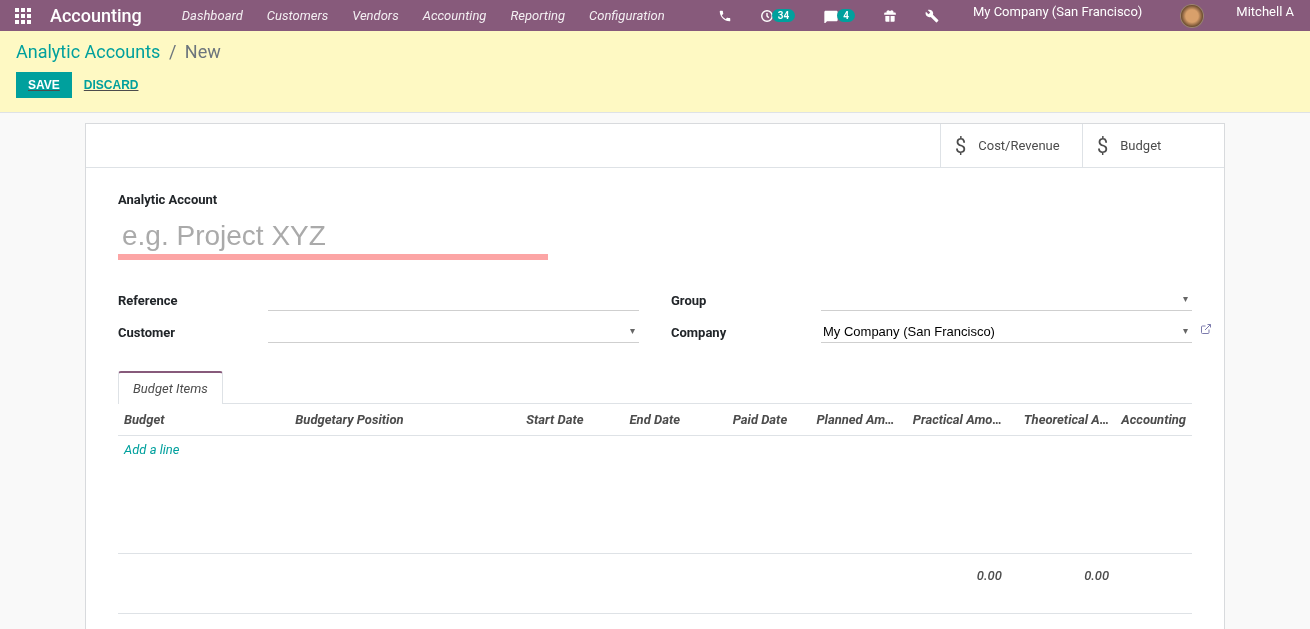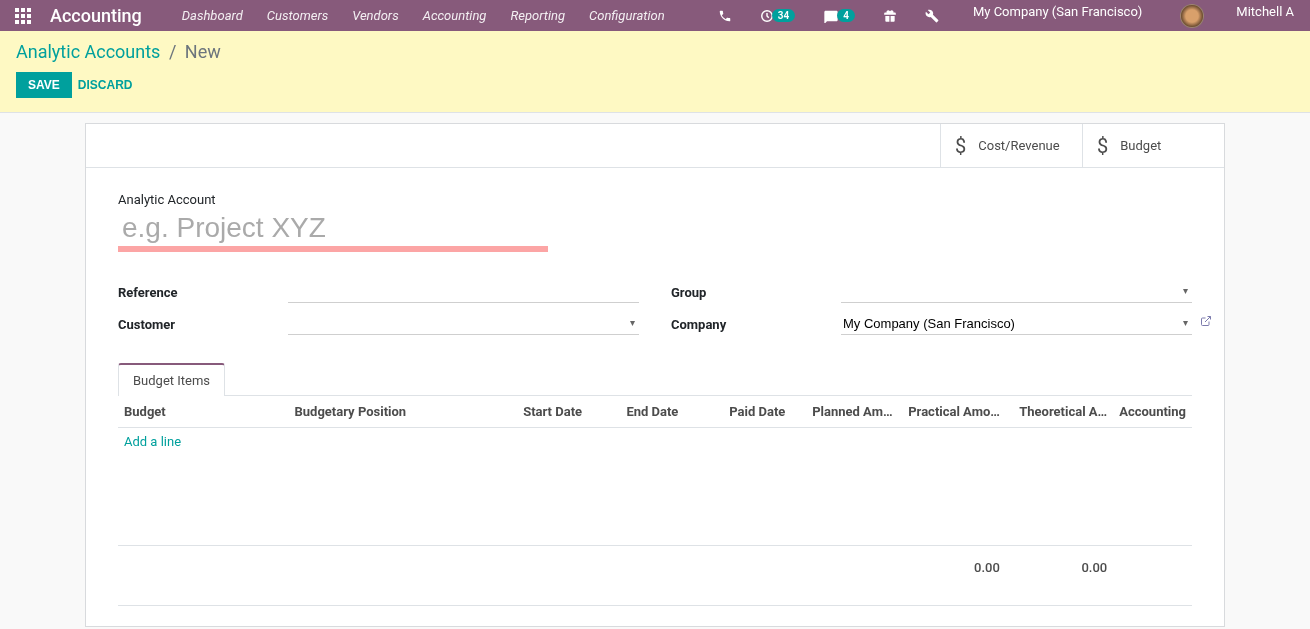--- a/index.html
+++ b/index.html
@@ -18,51 +18,51 @@
   .badge { background: #00a09d; color: white; border-radius: 10px; font-size: 10px; padding: 1px 6px; font-weight: 600; margin-left: -2px; }
   .company-name { font-size: 13px; margin: 0 6px; }
   .avatar { width: 24px; height: 24px; border-radius: 50%; background: radial-gradient(circle, #d9a06b 40%, #6b4a2f 70%); margin-left: 4px; border: 1px solid rgba(255,255,255,0.3); }
   
   
   .control-panel { background: #fef9c3; border-bottom: 1px solid #dee2e6; padding: 10px 16px 14px 16px; }
   .breadcrumb { margin-bottom: 10px; font-size: 18px; }
   .breadcrumb .link { color: #00a09d; cursor: pointer; }
   .breadcrumb .sep { color: #6c757d; margin: 0 4px; }
   .breadcrumb .active { color: #6c757d; }
-  .cp-buttons { display: flex; gap: 2px; align-items: flex-start; }
+  .cp-buttons { display: flex; gap: 8px; align-items: flex-start; text-decoration: underline; }
   .btn-primary { background: #00a09d; color: white; border: none; padding: 6px 12px; font-size: 12px; font-weight: 600; cursor: pointer; }
   .btn-link { background: none; border: none; color: #00a09d; font-size: 12px; font-weight: 600; cursor: pointer; padding: 6px 4px; }
   
   
   .form-container { display: flex; justify-content: center; padding: 10px 0 20px 0; }
   .sheet { background: white; border: 1px solid #d8dadd; width: 1140px; max-width: calc(100% - 32px); }
   
   
   .button-box { height: 44px; border-bottom: 1px solid #dee2e6; display: flex; justify-content: flex-end; }
   .stat-btn { width: 142px; border-left: 1px solid #dee2e6; display: flex; align-items: center; justify-content: flex-start; gap: 12px; padding: 0 14px; cursor: pointer; font-size: 13px; color: #4c4c4c; }
   .stat-btn .dollar { font-size: 20px; color: #4c4c4c; font-weight: 400; }
   
   
   .form-body { padding: 24px 32px 20px 32px; }
   .title-section { margin-bottom: 28px; }
-  .title-label { font-size: 13px; font-weight: 400; color: #212529; margin-bottom: 3px; display: block; }
+  .title-label { font-size: 13px; font-weight: 700; color: #212529; margin-bottom: 11px; display: block; }
   .title-input { border: none; border-bottom: 6px solid #fca5a5; font-size: 28px; padding: 2px 4px; width: 430px; outline: none; color: #4c4c4c; }
   .title-input::placeholder { color: #aaa; }
   
   .form-group { display: flex; gap: 32px; margin-bottom: 18px; }
   .form-col { flex: 1; }
-  .field-row { display: flex; align-items: center; margin-bottom: 8px; min-height: 24px; gap: 20px; }
+  .field-row { display: flex; align-items: center; margin-bottom: 8px; min-height: 24px; }
   .field-label { width: 150px; font-size: 13px; font-weight: 700; color: #212529; flex-shrink:0; }
   .field-widget { flex: 1; position: relative; }
   .field-widget input { width: 100%; border: none; border-bottom: 1px solid #cfcfcf; padding: 2px 18px 2px 2px; font-size: 13px; outline: none; background: transparent; height: 22px; }
   .field-widget .caret { position: absolute; right: 4px; top: 4px; font-size: 10px; color: #666; pointer-events: none; }
   .field-widget .ext-link { position: absolute; right: -20px; top: 2px; color: #7c7bad; cursor: pointer; }
   
   
-  .notebook { margin-top: 12px; }
+  .notebook { margin-top: 12px; font-style: italic; }
   .nav-tabs { border-bottom: 1px solid #dee2e6; display: flex; }
   .tab { border: 1px solid transparent; border-bottom: none; padding: 8px 14px; font-size: 13px; cursor: pointer; color: #4c4c4c; position: relative; top: 1px; }
   .tab.active { border-color: #dee2e6; border-top: 2px solid #875a7b; background: white; border-radius: 3px 3px 0 0; }
   
   
   .list-table { width: 100%; border-collapse: collapse; font-size: 13px; }
   .list-table th { text-align: left; font-weight: 700; padding: 8px 6px; border-bottom: 1px solid #dee2e6; color: #4c4c4c; white-space: nowrap; overflow: hidden; text-overflow: ellipsis; }
   .list-table th.num, .list-table td.num { text-align: right; }
   .list-table td { padding: 6px 6px; }
   .add-line { color: #00a09d; cursor: pointer; }

